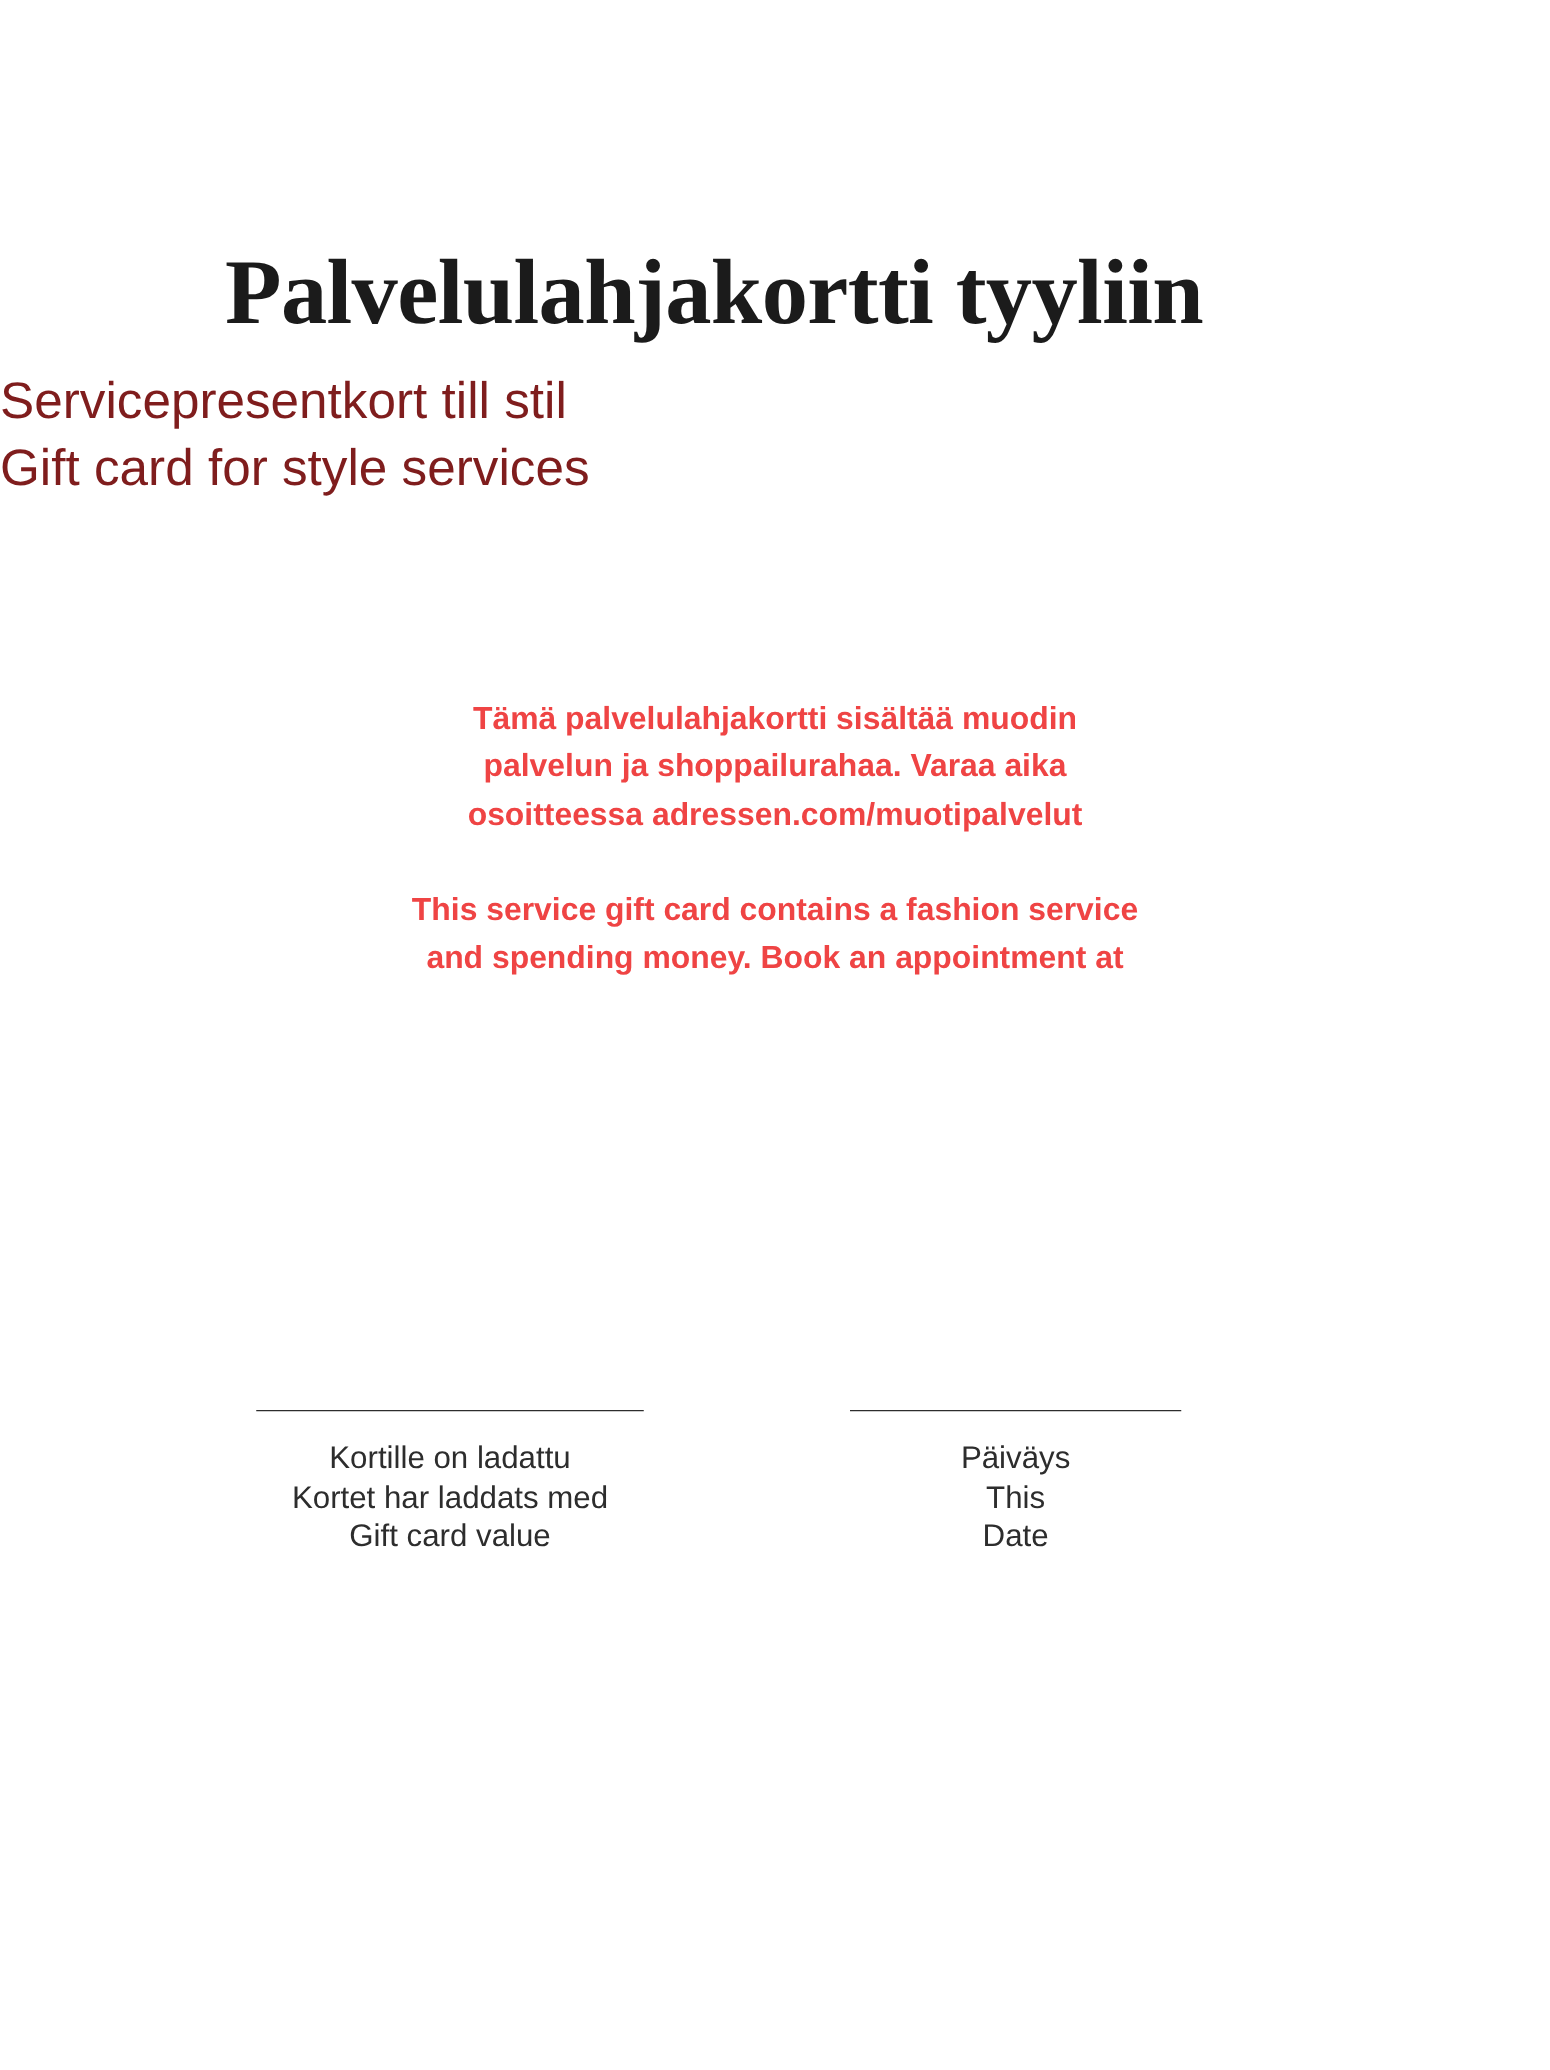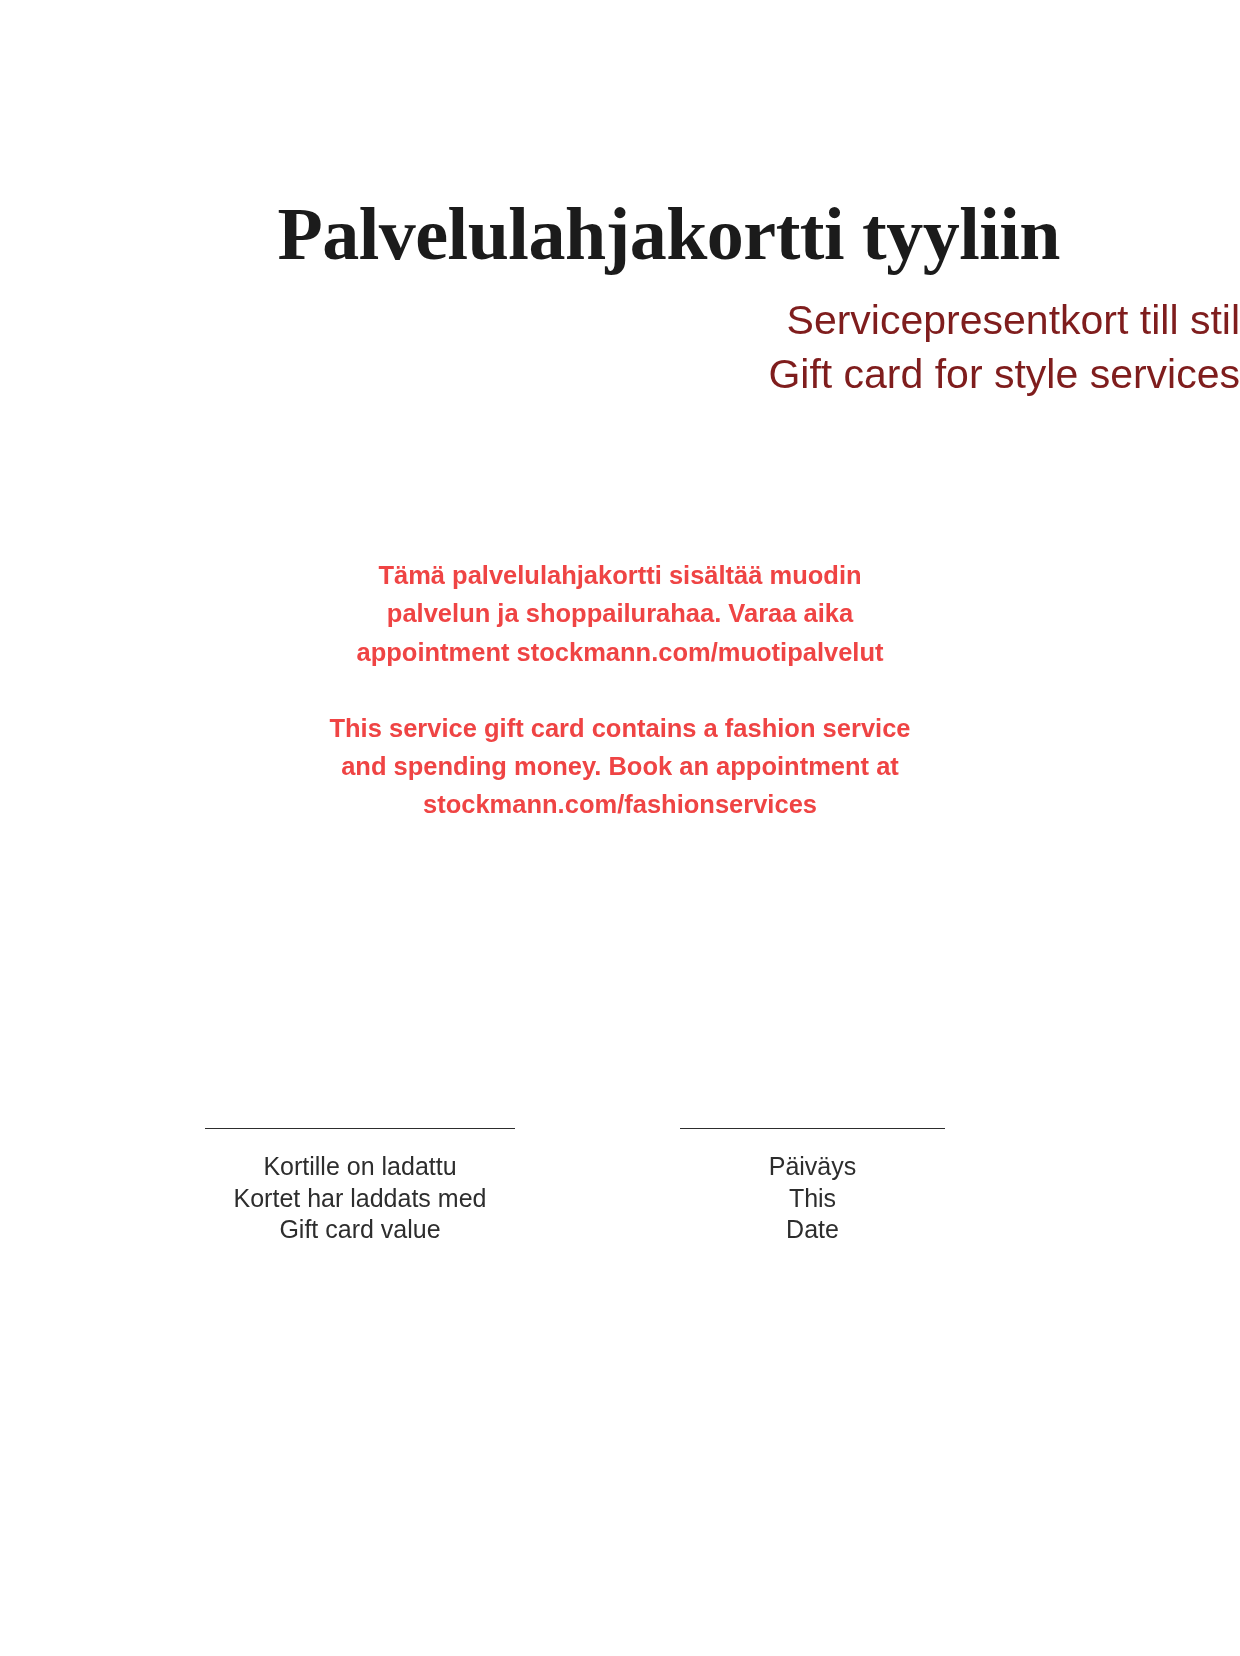--- a/index.html
+++ b/index.html
@@ -20,21 +20,21 @@
     height: 1656px;
     box-sizing: border-box;
   }
 
   
   .title-block {
     position: absolute;
     top: 198px;
     left: 0;
     width: 1240px;
-    text-align: right;
+    text-align: left;
   }
   .title-fi {
     font-family: "Liberation Serif", serif;
     font-weight: bold;
     font-size: 74px;
     line-height: 0.99;
     letter-spacing: -0.5px;
     color: #1b1b1b;
     margin: 0;
     padding: 0 180px;
@@ -121,28 +121,27 @@
       <span class="line">Servicepresentkort till stil</span>
       <span class="line">Gift card for style services</span>
     </div>
   </div>
 
   <div class="body-block">
 
     <p class="para">
       <span class="line">Tämä palvelulahjakortti sisältää muodin</span>
       <span class="line">palvelun ja shoppailurahaa. Varaa aika</span>
-      <span class="line">appointment stockmann.com/muotipalvelut</span>
+      <span class="line">osoitteessa adressen.com/muotipalvelut</span>
     </p>
 
 
     <p class="para">
       <span class="line">This service gift card contains a fashion service</span>
       <span class="line">and spending money. Book an appointment at</span>
-      <span class="line">stockmann.com/fashionservices</span>
     </p>
 
   </div>
 
   <div class="fields">
 
     <div class="field field-value">
       <div class="rule"></div>
       <div class="field-labels">
         <span class="line">Kortille on ladattu</span>

